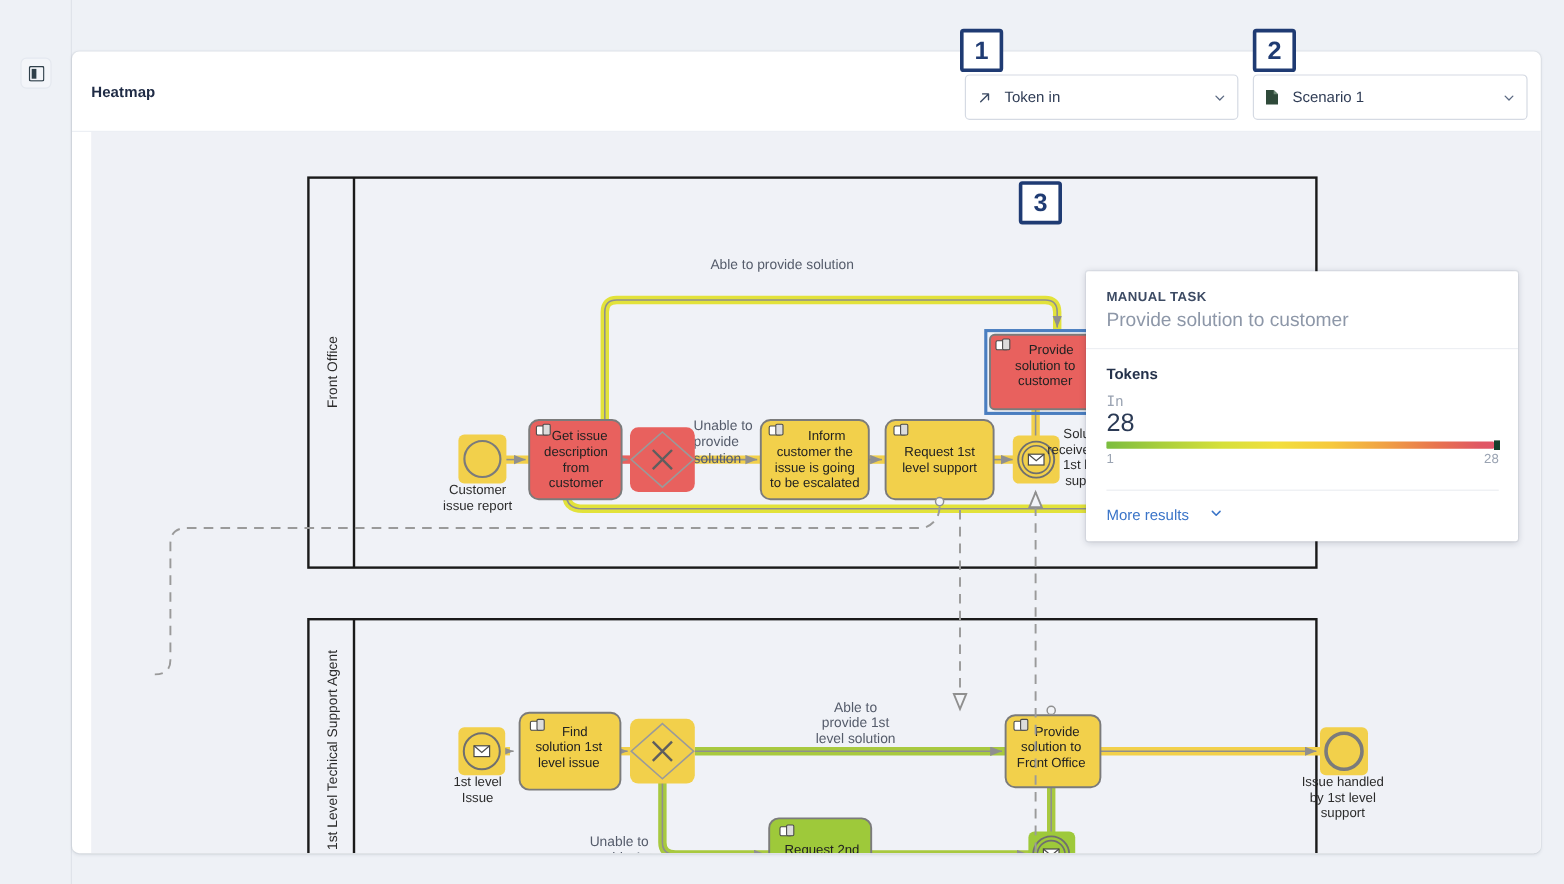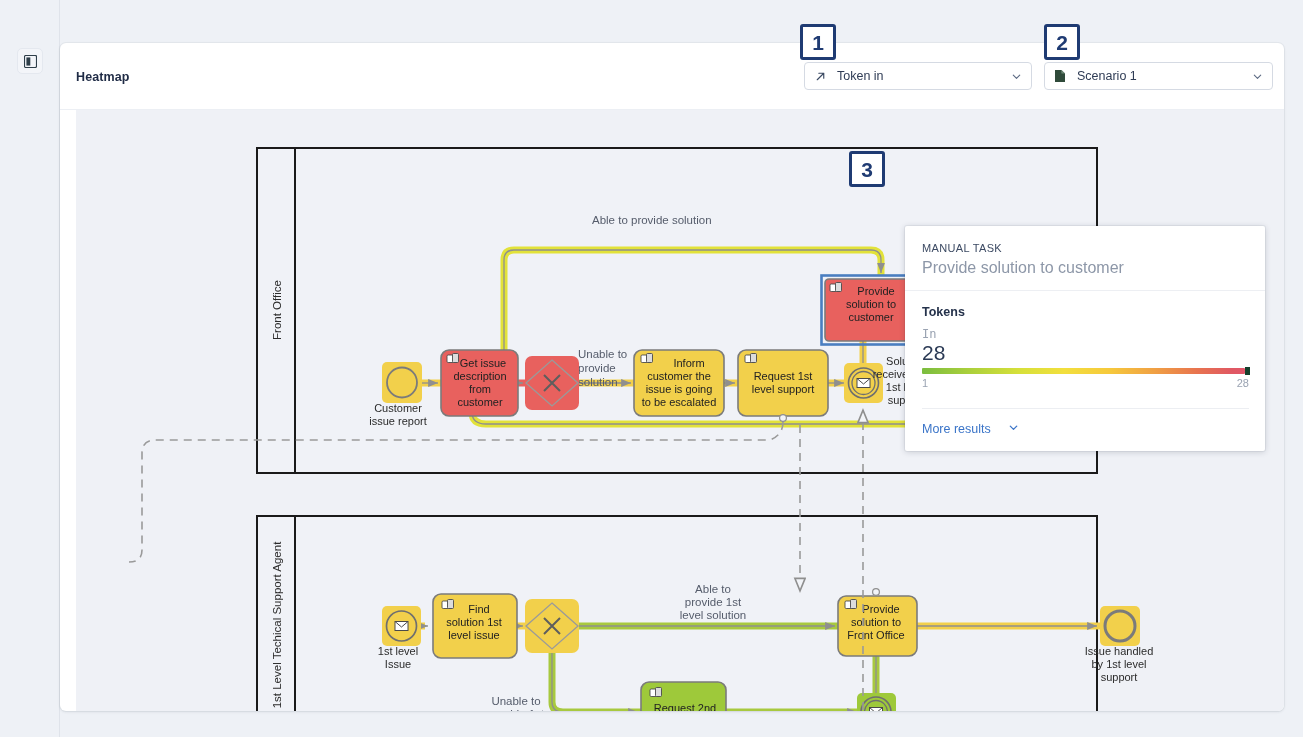--- a/index.html
+++ b/index.html
@@ -36,21 +36,21 @@
   .card-header {
     position: relative; height: 67px; width: 100%;
     border-bottom: 1px solid #eceff4;
   }
   .page-title {
     position: absolute; left: 16px; top: 27px;
     font-size: 12.5px; font-weight: bold; color: #1f2b45; letter-spacing: .1px; text-align: right;
   }
   .header-controls { position: absolute; right: 11px; top: 19px; display: flex; gap: 12px; }
   .select-box {
-    position: relative; height: 28px; border: 1px solid #d5dae3; border-radius: 4px;
+    position: relative; height: 38px; border: 1px solid #d5dae3; border-radius: 4px;
     background: #fff; display: flex; align-items: center; padding: 0 9px; cursor: pointer;
   }
   .select-box.w1 { width: 228px; }
   .select-box.w2 { width: 229px; }
   .select-lead { width: 17px; display: flex; align-items: center; flex: 0 0 auto; color: #3b4a63; }
   .select-text {
     flex: 1 1 auto; font-size: 12.5px; color: #2f3c55; padding-left: 6px;
     white-space: nowrap; overflow: hidden;
   }
   .chev { flex: 0 0 auto; color: #5c6a83; display: flex; align-items: center; }
@@ -76,21 +76,21 @@
 
   
   .tooltip {
     position: absolute; left: 845px; top: 183px; width: 360px; height: 225px;
     background: #fff; border-radius: 2px;
     box-shadow: 0 1px 6px rgba(20,30,50,.18), 0 0 0 1px rgba(20,30,50,.05);
     z-index: 50;
   }
   .tt-head { padding: 16px 17px 13px 17px; border-bottom: 1px solid #edeff3; }
   .tt-kind {
-    font-size: 11px; font-weight: normal; color: #3c4a63; letter-spacing: .35px;
+    font-size: 11px; font-weight: bold; color: #3c4a63; letter-spacing: .35px;
     margin-bottom: 5px;
   }
   .tt-name { font-size: 16px; color: #8d97a8; }
   .tt-body { padding: 14px 13px 0 17px; }
   .tt-section { font-size: 12.5px; font-weight: bold; color: #25324b; margin-bottom: 8px; }
   .tt-sub { font-size: 12px; color: #9aa3b2; font-family: "DejaVu Sans Mono", monospace; margin-bottom: 1px; }
   .tt-value { font-size: 21px; color: #2b3a55; line-height: 1.05; margin-bottom: 4px; font-weight: 400; }
   .tt-gradwrap { position: relative; width: 327px; height: 6px; }
   .tt-grad {
     position: absolute; left: 0; top: 0; width: 323px; height: 6px; border-radius: 1px;

